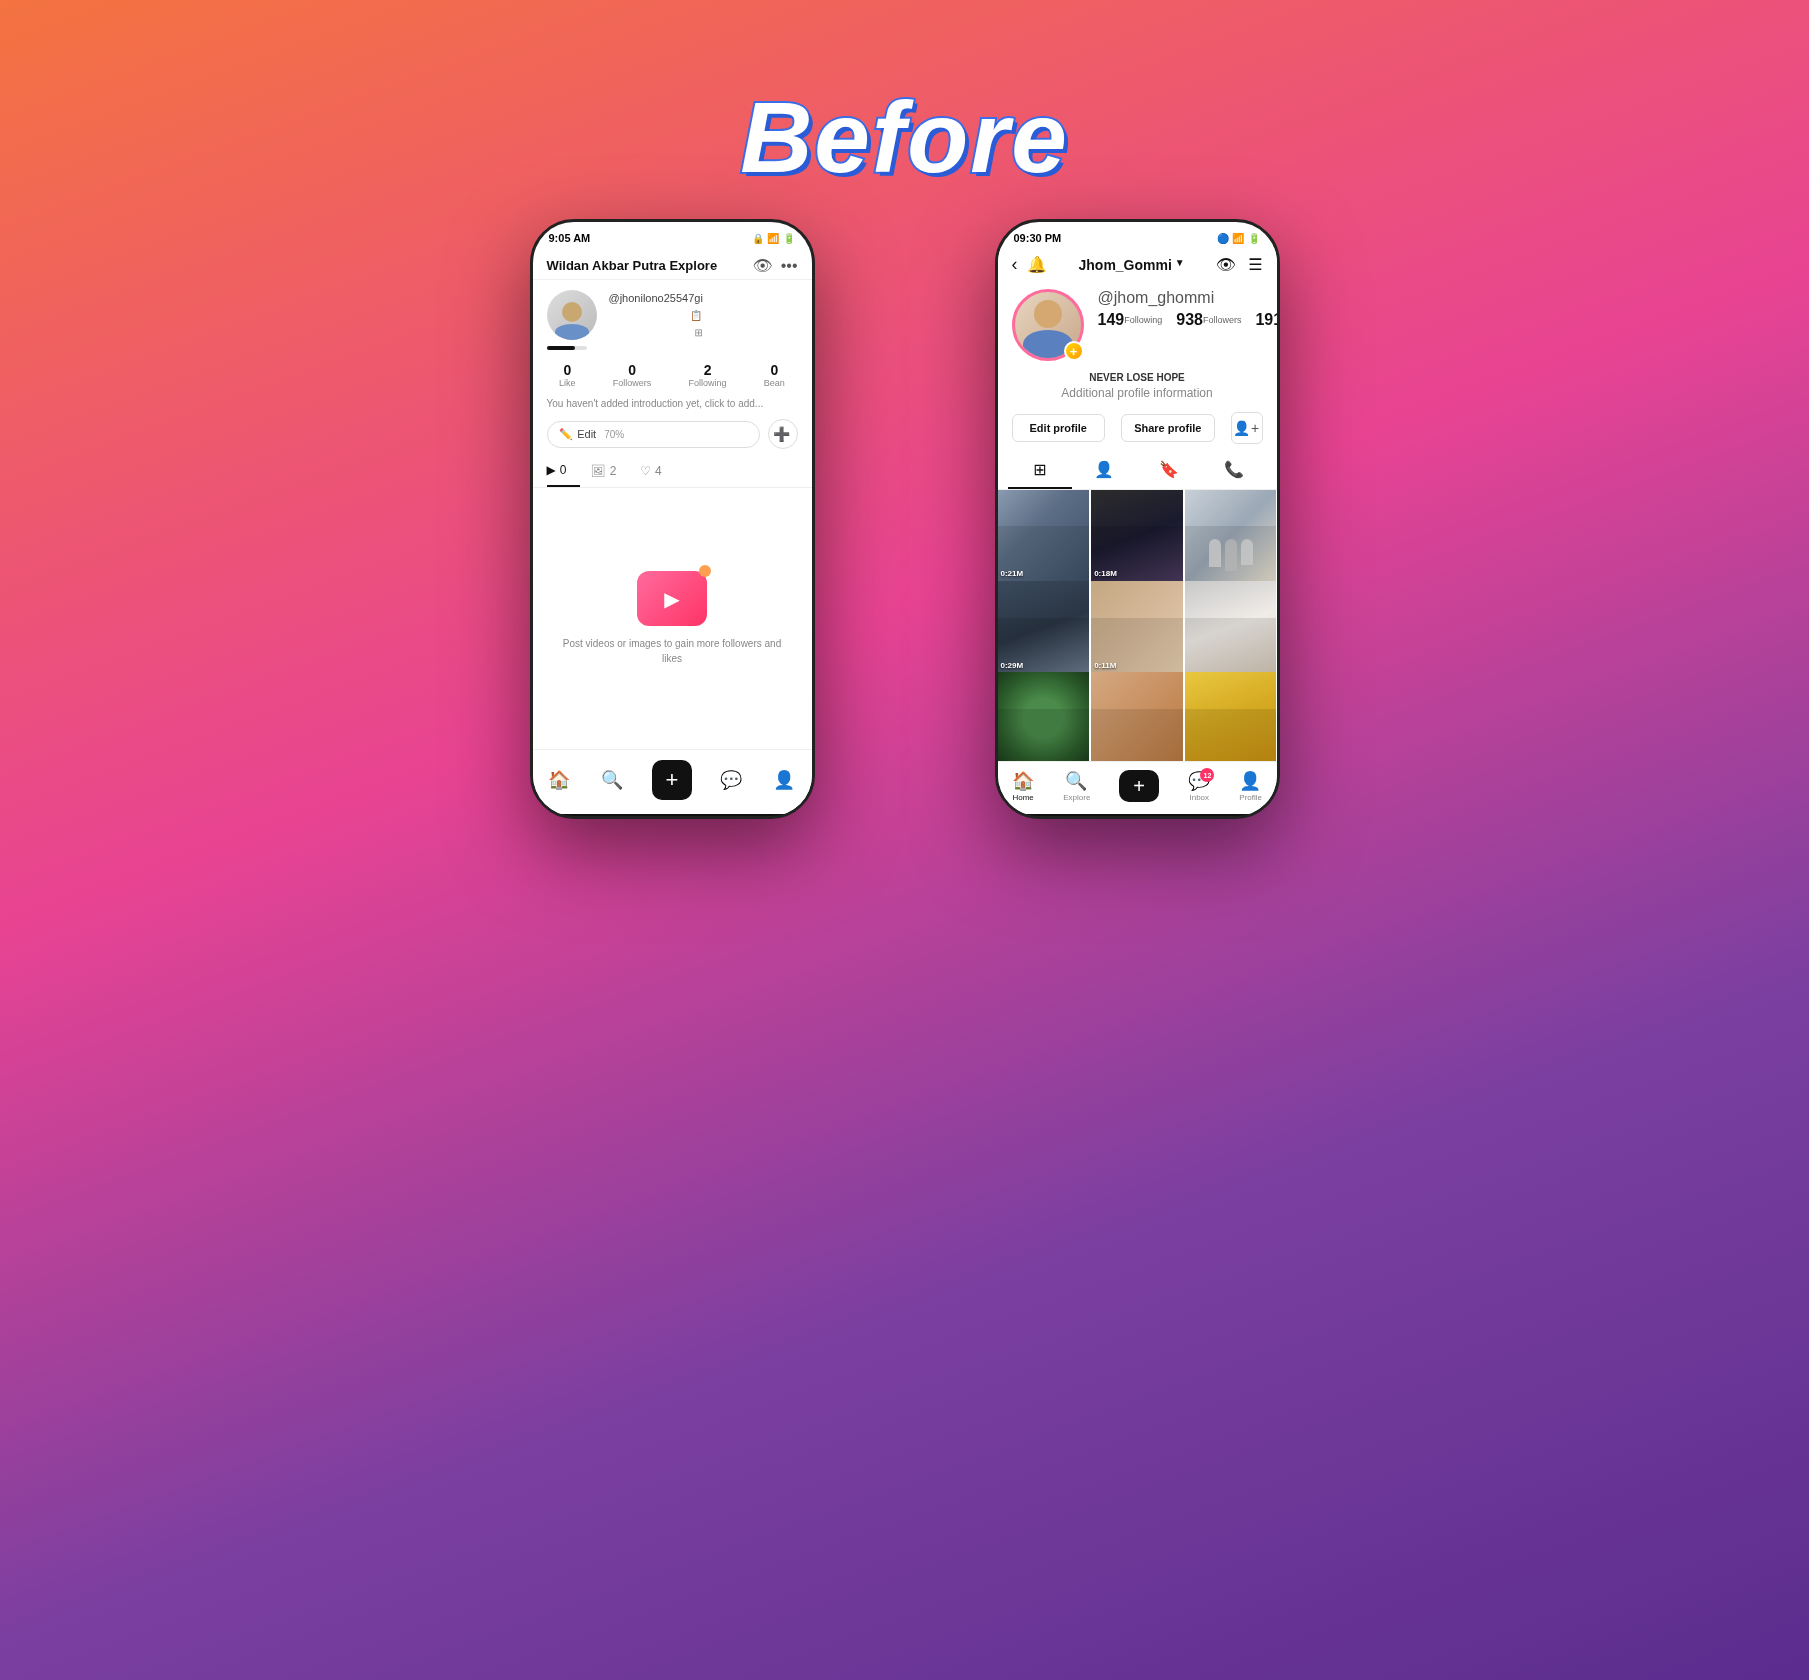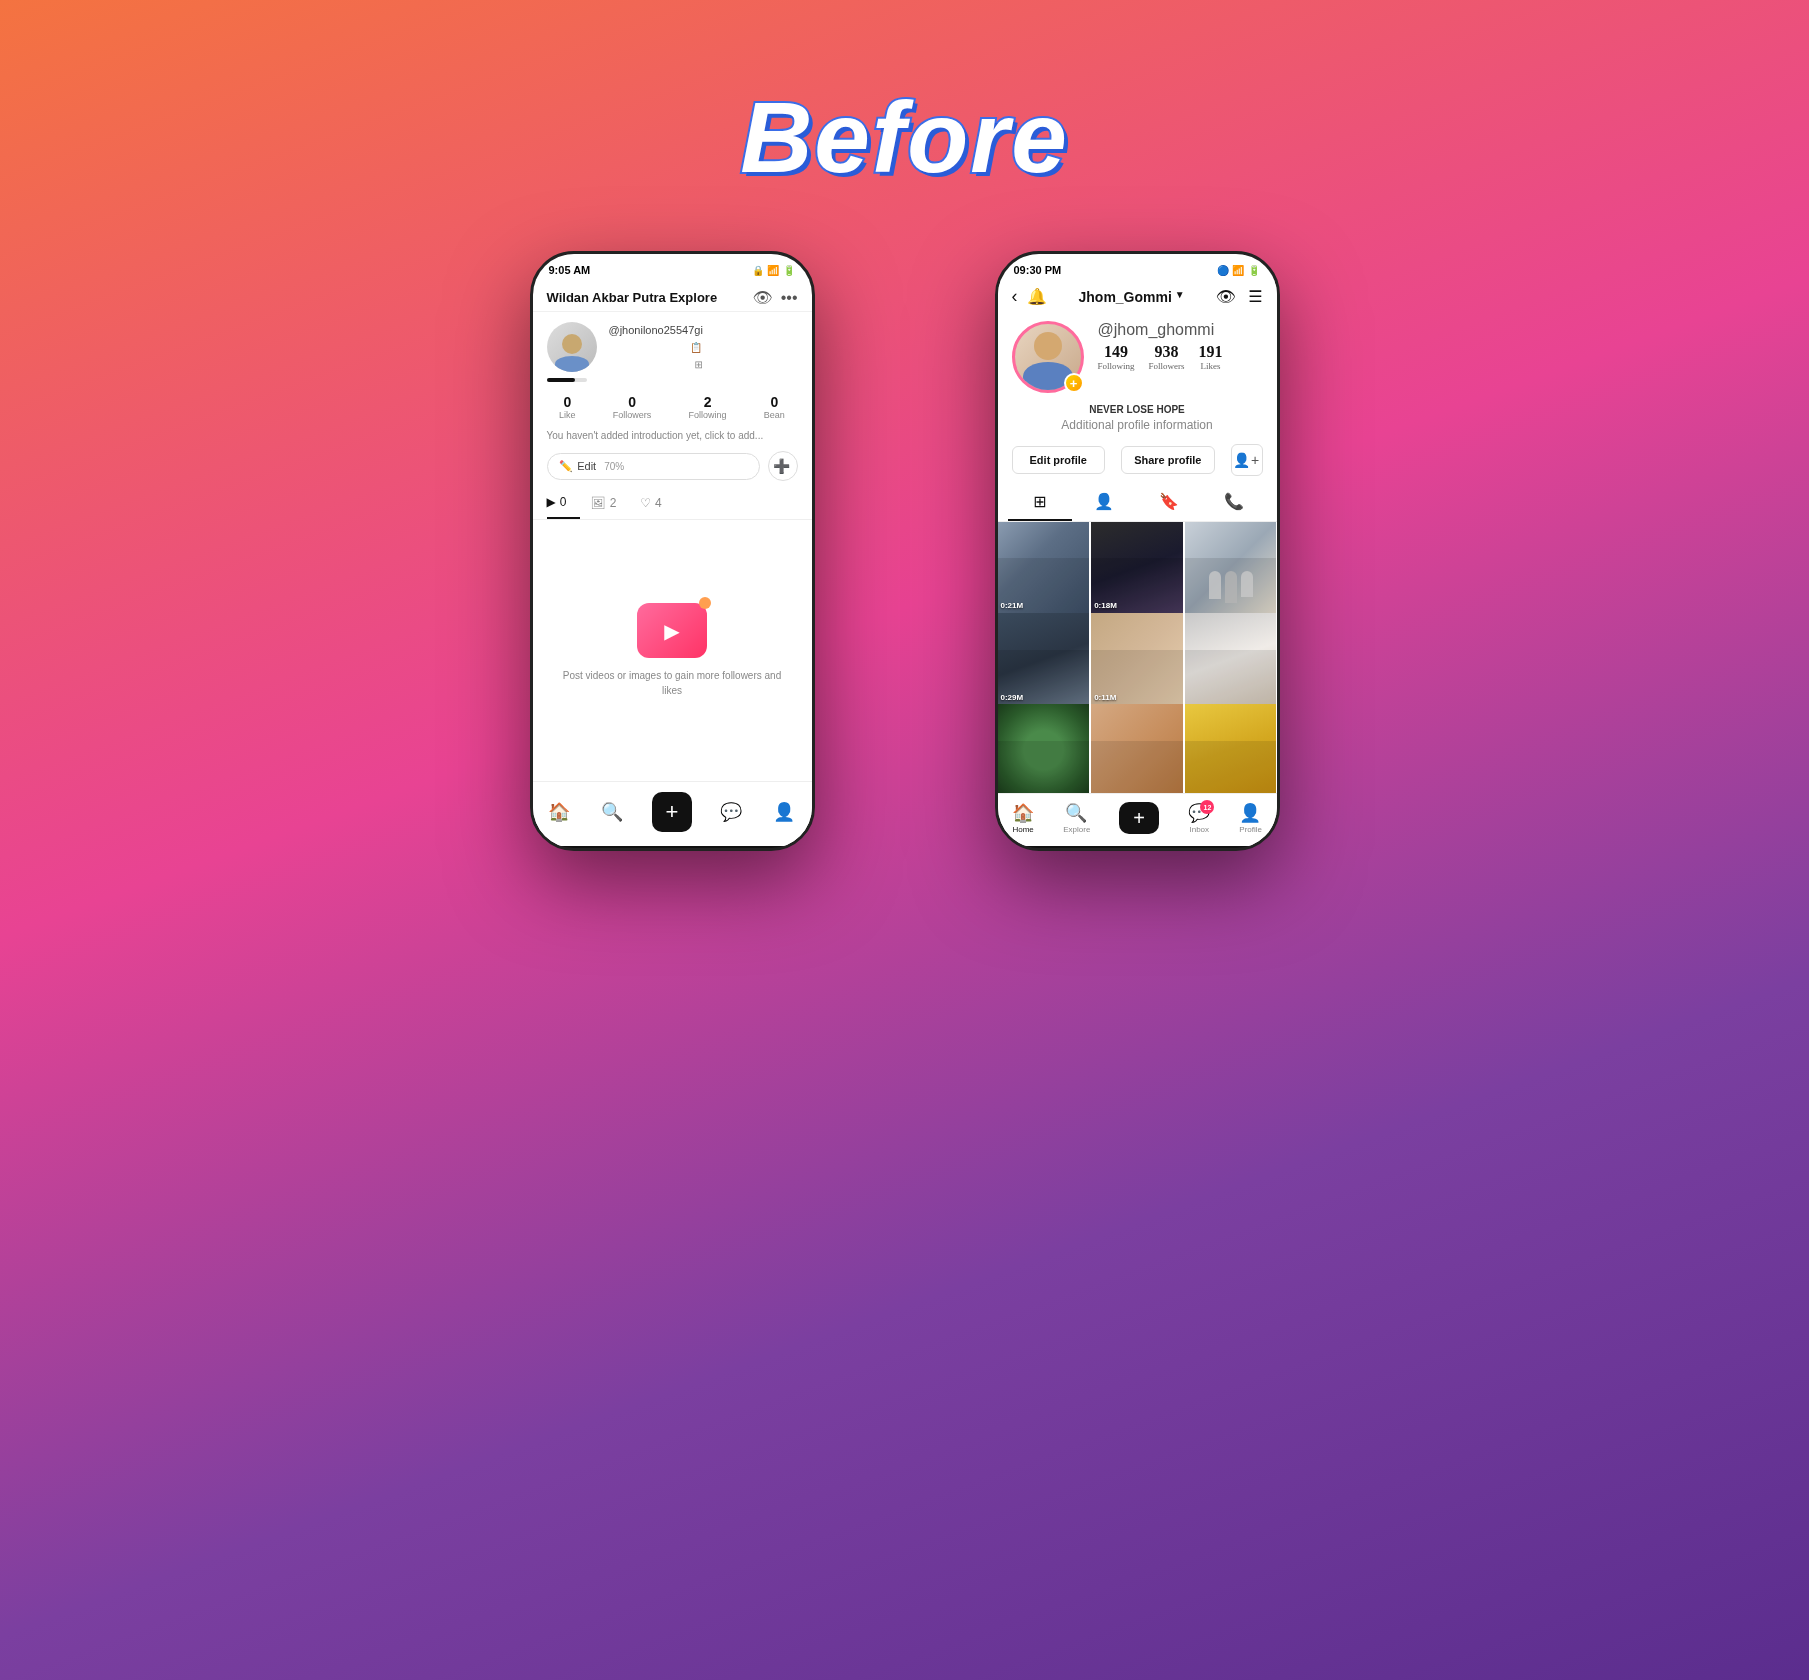--- a/index.html
+++ b/index.html
@@ -14,21 +14,21 @@
       font-family: -apple-system, BlinkMacSystemFont, 'Segoe UI', sans-serif;
       overflow: hidden;
       position: relative;
     }
 
     .labels-row {
       display: flex;
       justify-content: space-between;
       gap: 520px;
       margin-top: 80px;
-      margin-bottom: 56px;
+      margin-bottom: 24px;
     }
 
     .label-text {
       font-size: 100px;
       font-weight: 900;
       color: white;
       -webkit-text-stroke: 4px #3a6de8;
       paint-order: stroke fill;
       font-style: italic;
       letter-spacing: 2px;
@@ -378,23 +378,22 @@
     }
 
     .after-stats-row {
       display: flex;
       gap: 14px;
       margin-top: 4px;
     }
 
     .after-stat {
       display: flex;
-      flex-direction: column;
-      align-items: center;
-      font-family: Liberation Serif, serif;
+      flex-direction: row;
+      align-items: center;
     }
 
     .after-stat-num {
       font-size: 16px;
       font-weight: 800;
       color: #111;
     }
 
     .after-stat-lbl {
       font-size: 9px;

